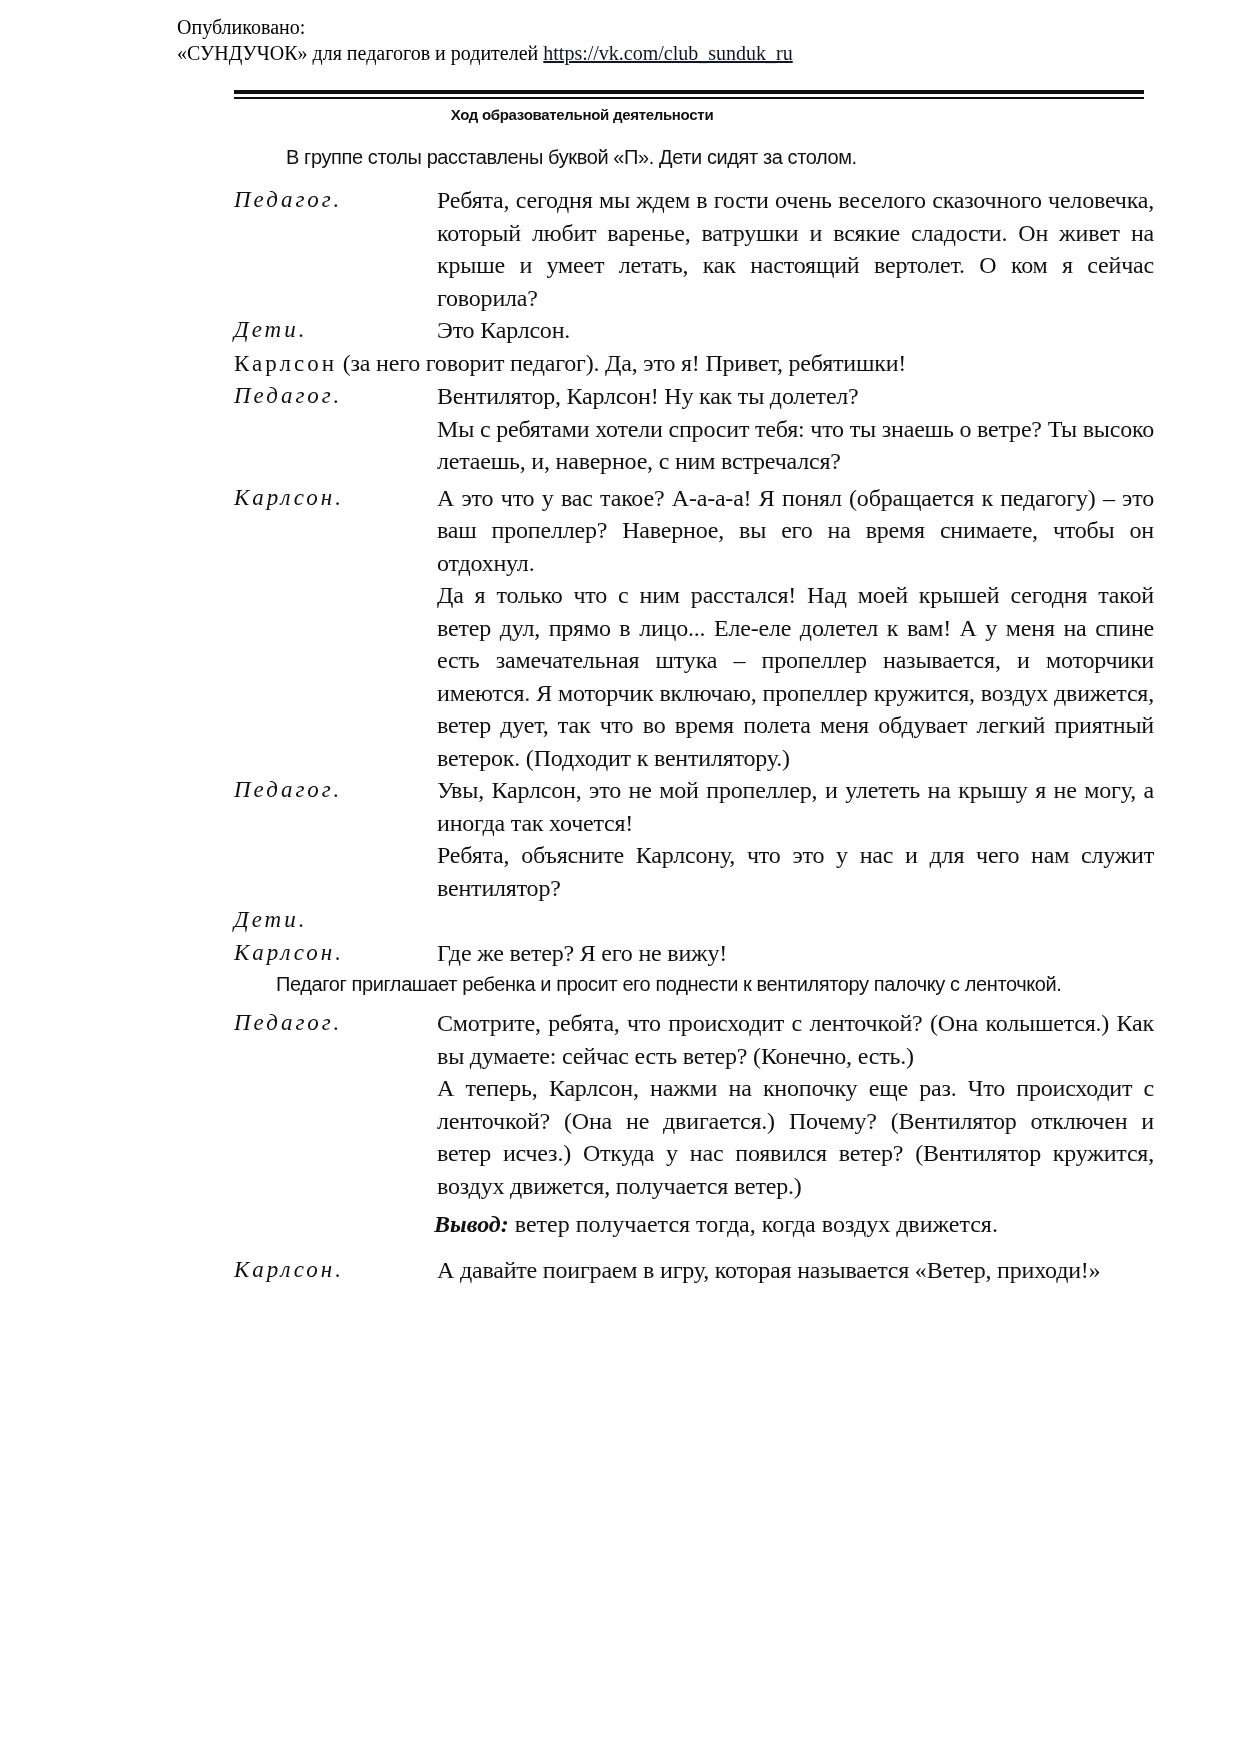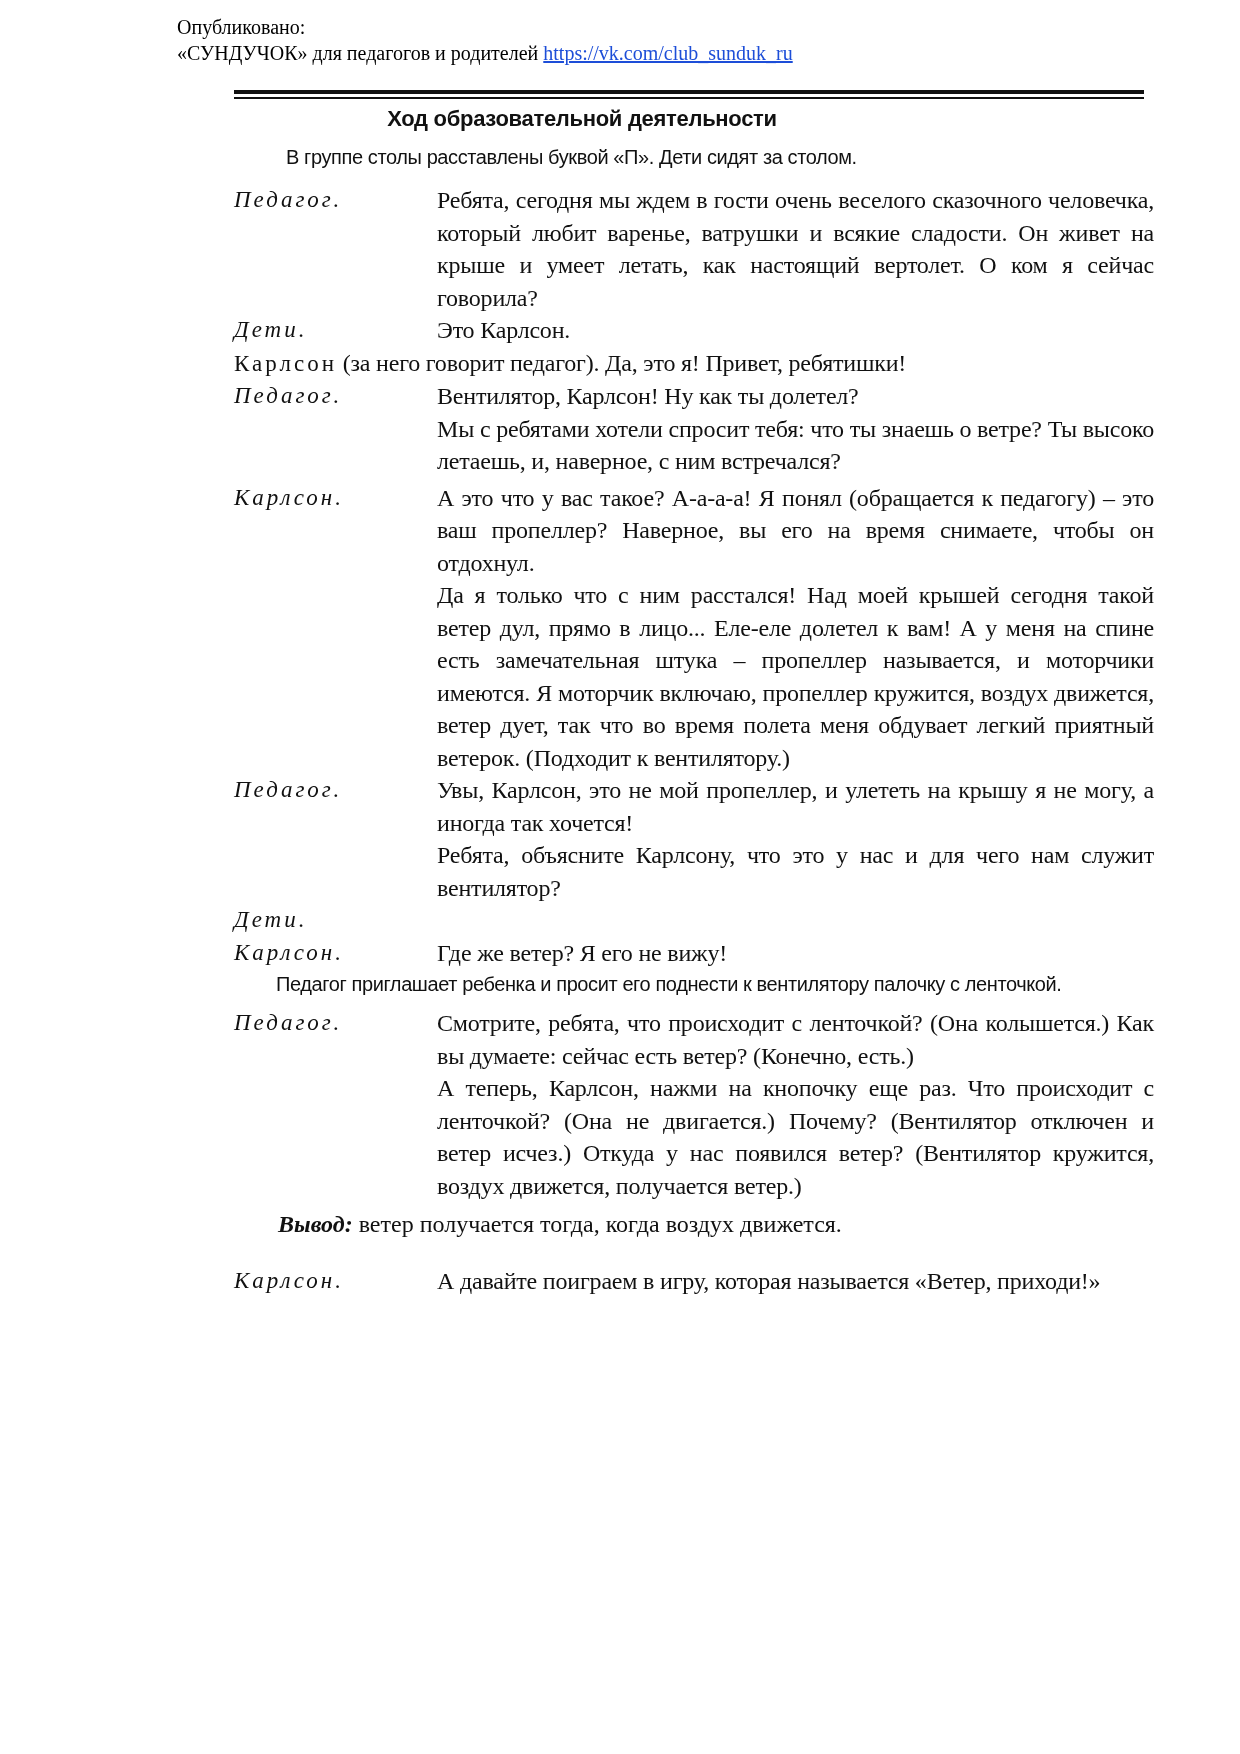--- a/index.html
+++ b/index.html
@@ -1,29 +1,29 @@
 <!DOCTYPE html>
 <html><head>
 <meta charset="utf-8">
 <style>
   html, body { margin:0; padding:0; background:#ffffff; }
   body { width:1240px; height:1754px; position:relative; overflow:hidden; color:#111; }
   .pub { position:absolute; left:177px; top:14px; font-family:"Liberation Serif", serif; font-size:20px; line-height:26px; color:#000; }
-  .pub a { color:#1d4ed8; text-decoration:underline; }
+  .pub a { color:#0f172a; text-decoration:underline; }
   .rule1 { position:absolute; left:234px; top:90px; width:910px; height:4px; background:#111; }
   .rule2 { position:absolute; left:234px; top:97px; width:910px; height:2px; background:#111; }
-  .title { position:absolute; left:0; width:1164px; top:106px; text-align:center; font-family:"Liberation Sans", sans-serif; font-weight:bold; font-size:22px; letter-spacing:-0.3px; }
+  .title { position:absolute; left:0; width:1164px; top:106px; text-align:center; font-family:"Liberation Sans", sans-serif; font-weight:bold; font-size:15px; letter-spacing:-0.3px; }
   .intro { position:absolute; left:286px; top:146px; font-family:"Liberation Sans", sans-serif; font-size:20px; letter-spacing:-0.4px; }
   .doc { position:absolute; left:234px; top:184px; width:920px; font-family:"Liberation Serif", serif; font-size:24px; line-height:32.5px; }
   .row { display:flex;gap:41px; }
   .spk { width:162px; flex:0 0 162px; font-style:italic; letter-spacing:3px; font-size:23px; }
   .txt { flex:1; text-align:justify; text-align-last:left; letter-spacing:-0.2px; }
   .it { }
   .note { font-family:"Liberation Sans", sans-serif; font-size:20px; line-height:30px; padding-left:42px; margin-top:0; margin-bottom:8px; letter-spacing:-0.4px; }
-  .concl { padding-left:44px; margin-top:6px; margin-bottom:24px; }
+  .concl { padding-left:44px; margin-top:6px; margin-bottom:13px;text-align:center; }
   .concl b { font-style:italic; }
   .gap { height:4px; }
 </style>
 </head>
 <body>
 
 <div class="pub">
   <div>Опубликовано:</div>
   <div>
     <span>«СУНДУЧОК» для педагогов и родителей</span>

